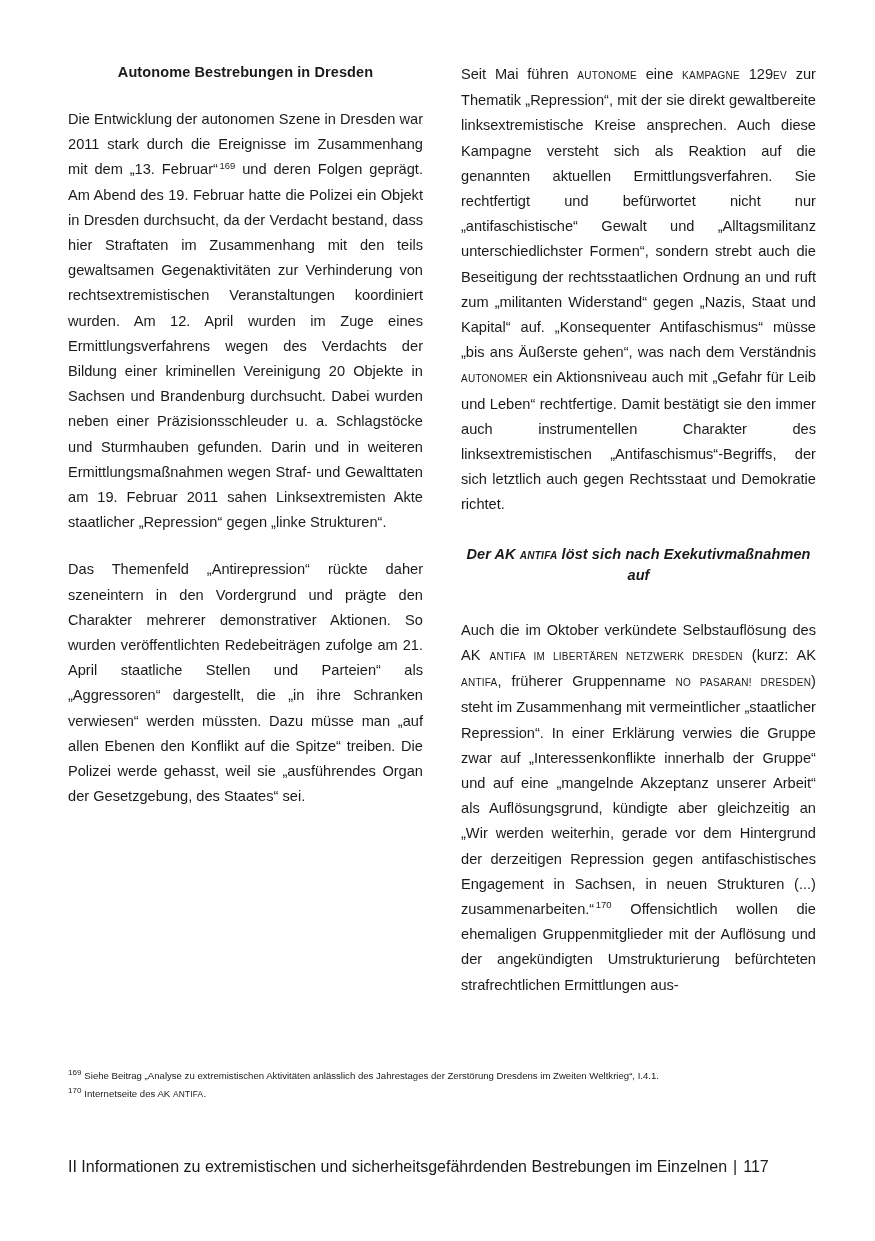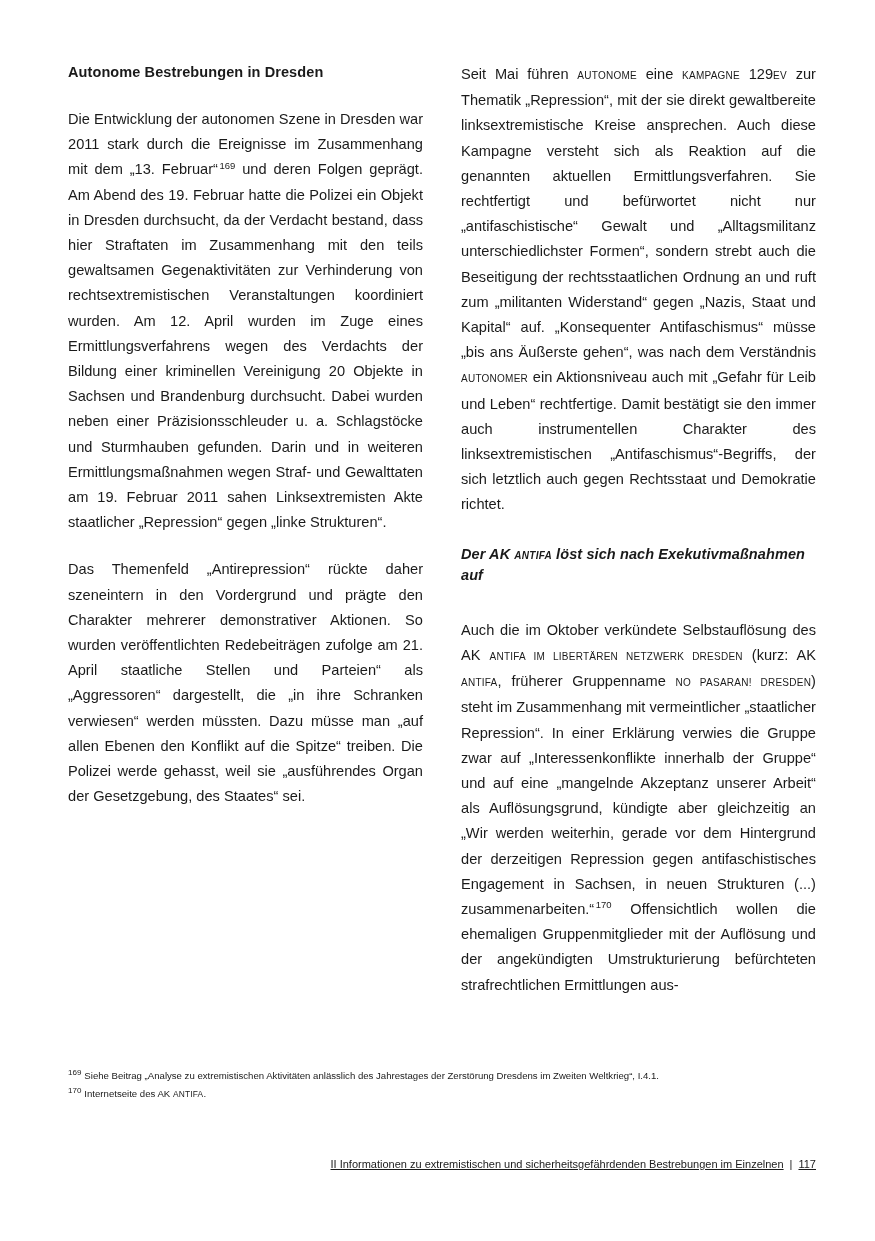--- a/index.html
+++ b/index.html
@@ -31,20 +31,21 @@
   }
   .col {
     width: 355px;
   }
   h2.heading {
     font-size: 14.5px;
     font-weight: bold;
     margin: 0 0 24px 0;
     line-height: 1.45;
     letter-spacing: 0.1px;
+    text-align: center;
   }
   h2.heading.second {
     margin-top: 26px;
     margin-bottom: 32px;
     font-style: italic;
   }
   p.para {
     font-size: 14.6px;
     line-height: 25.2px;
     margin: 0 0 22px 0;
@@ -87,24 +88,23 @@
   }
   .footnote .fsc {
     font-size: 8.4px;
     letter-spacing: 0.2px;
   }
   .footer {
     position: absolute;
     left: 68px;
     top: 1158px;
     width: 748px;
-    text-align: right;
-    font-size: 11px;
+    text-align: left;
+    font-size: 16px;
     color: #1a1a1a;
-    text-decoration: underline;
   }
   .footer .sep {
     padding: 0 6px;
     color: #1a1a1a;
   }
   .footer .pageno {
     font-weight: normal;
   }
 </style>
 </head>

